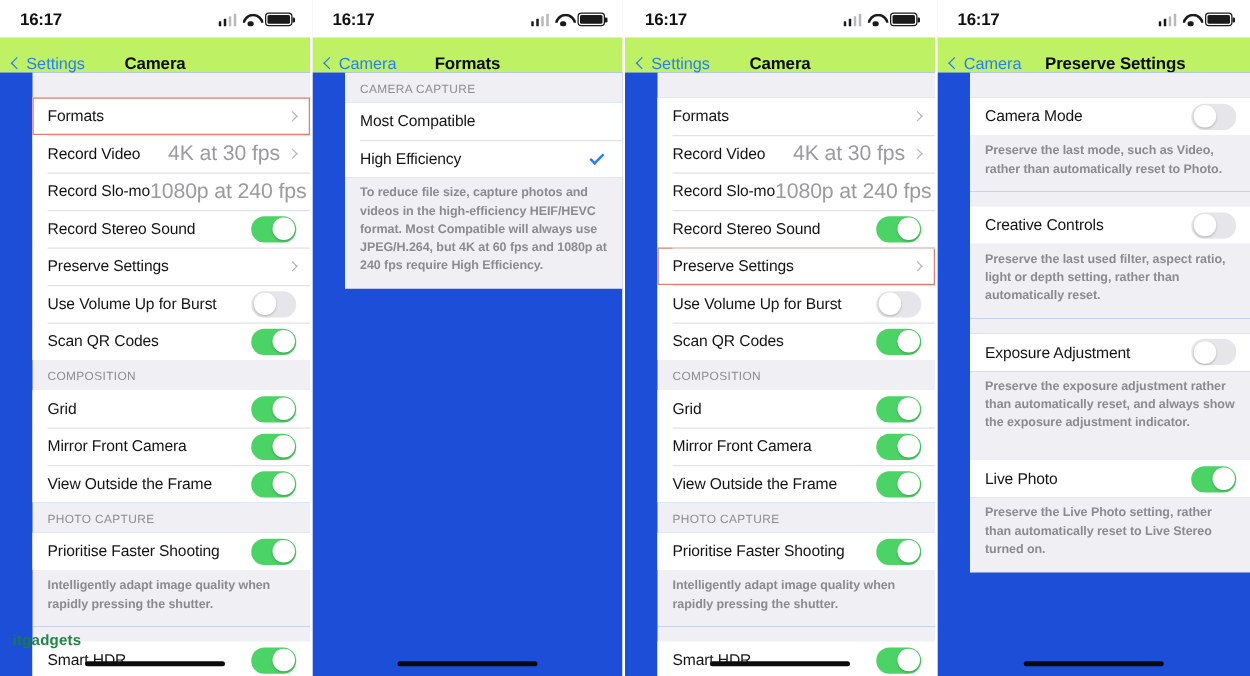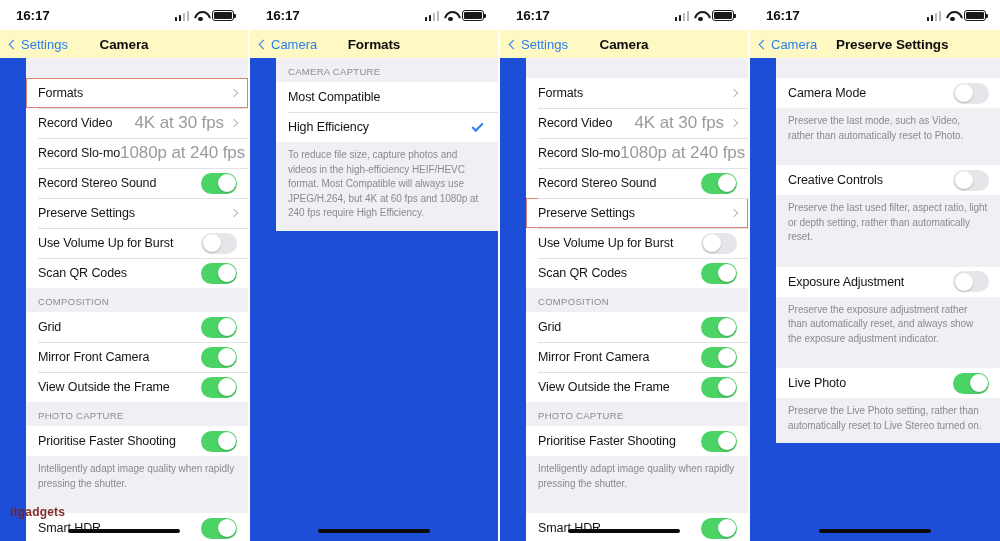--- a/index.html
+++ b/index.html
@@ -80,24 +80,24 @@
     position: absolute; right: -3px; top: 3.4px;
     width: 1.8px; height: 4px;
     background: #1a1a1a;
     border-radius: 0 1px 1px 0;
   }
   .batt span { display: block; height: 100%; background: #1a1a1a; border-radius: 1.2px; }
 
   
   .navbar {
     height: 28px;
-    background: #fef9c3;
+    background: #bef264;
     position: relative;
     display: flex;
-    align-items: center;
+    align-items: flex-end;
     padding: 0 10px;
   }
   .nav-back {
     display: flex;
     align-items: center;
     gap: 3px;
     color: #2a7df0;
     font-size: 13px;
     z-index: 2;
   }
@@ -198,20 +198,21 @@
   .toggle.on .knob { right: 1.5px; }
   .toggle.off .knob { left: 1.5px; }
 
   .footnote {
     font-size: 10px;
     line-height: 1.45;
     color: #8a8a8f;
     padding: 6px 12px 10px 12px;
     background: #EFEFF4;
     letter-spacing: -0.05px;
+    font-weight: bold;
   }
 
   
   .hl {
     outline: 1.6px solid #d98273;
     outline-offset: -1px;
     z-index: 5;
   }
 
   
@@ -225,21 +226,21 @@
     border-radius: 3px;
     background: #0b0b0b;
     z-index: 20;
   }
   .watermark {
     position: absolute;
     left: 10px;
     bottom: 22px;
     font-size: 12px;
     font-weight: bold;
-    color: #7f1d1d;
+    color: #15803d;
     letter-spacing: 0.2px;
     z-index: 15;
     opacity: 0.95;
   }
 </style>
 </head>
 <body>
 
 <div class="screens" id="screens">
     <div class="phone">

